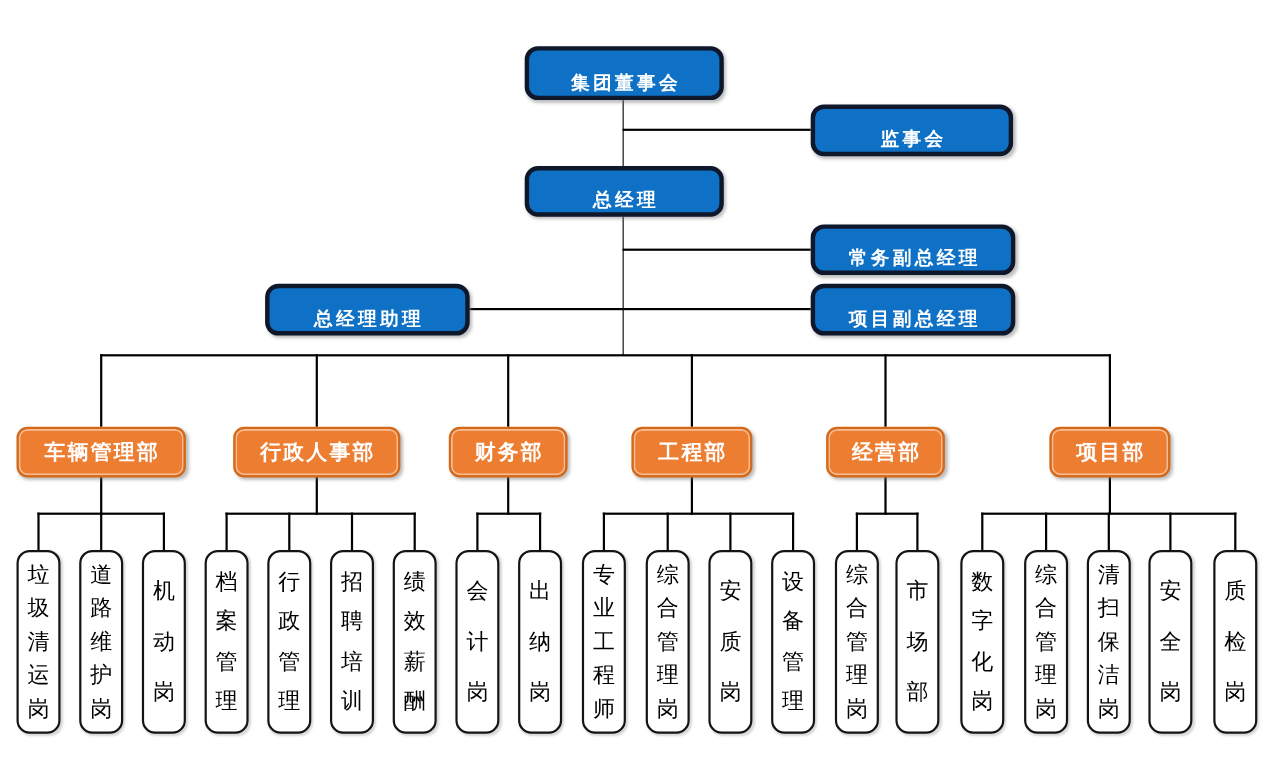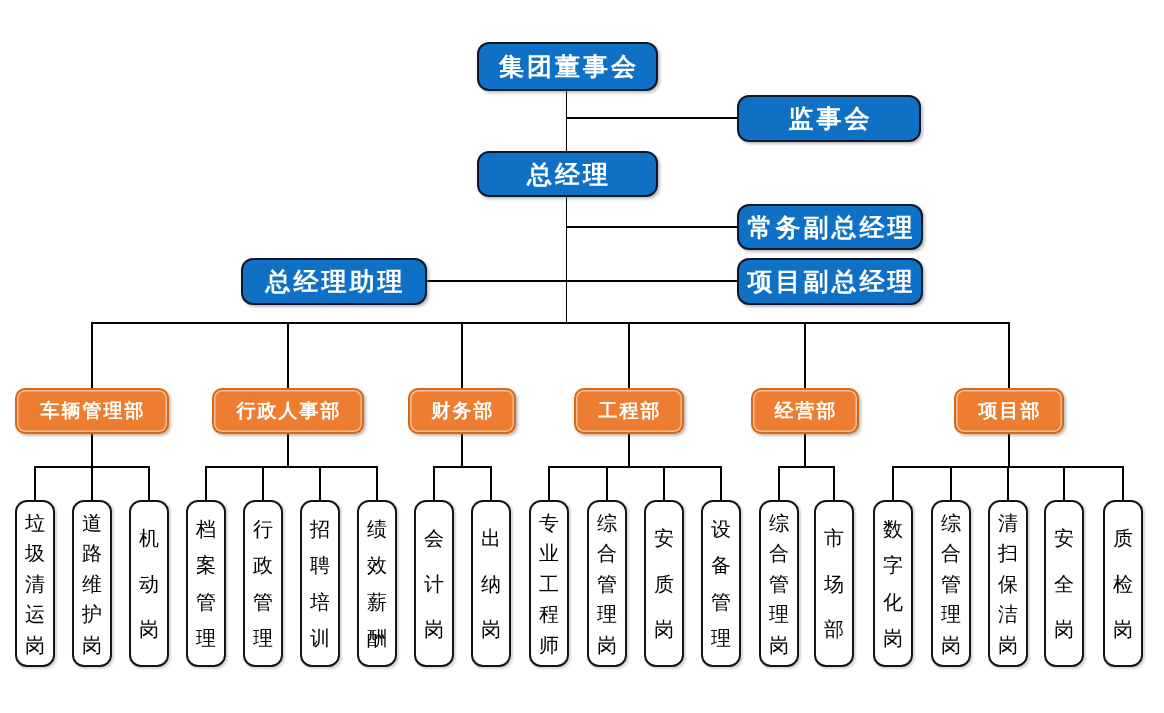--- a/index.html
+++ b/index.html
@@ -5,24 +5,25 @@
   html,body { margin:0; padding:0; background:#ffffff; }
   .canvas {
     position:relative; width:1164px; height:713px; background:#ffffff;
     font-family:"Liberation Sans","DejaVu Sans",sans-serif; overflow:hidden;
   }
   .node {
     position:absolute; display:flex; align-items:center; justify-content:center;
     box-sizing:border-box; text-align:center;
   }
   .blue {
-    background:#0E71C5; border:2px solid #0f172a; border-radius:12px;
-    color:#ffffff; font-weight:bold; font-size:25px; letter-spacing:3px;
+    background:#0E71C5; border:4px solid #0f172a; border-radius:12px;
+    color:#ffffff; font-weight:bold; font-size:17px; letter-spacing:3px;
     box-shadow:2px 2px 3px rgba(110,110,110,0.45);
     text-indent:3px;
+    align-items:flex-end;
   }
   .orange {
     background:#ED7D31; border:2px solid #D4691A; border-radius:10px;
     color:#ffffff; font-weight:bold; font-size:19px; letter-spacing:2px;
     box-shadow:2px 2px 3px rgba(110,110,110,0.45), inset 0 0 0 1.5px rgba(255,255,255,0.5);
     text-indent:2px;
     justify-content:center;
   }
   .job {
     position:absolute; top:500px; width:40px; height:167px;

